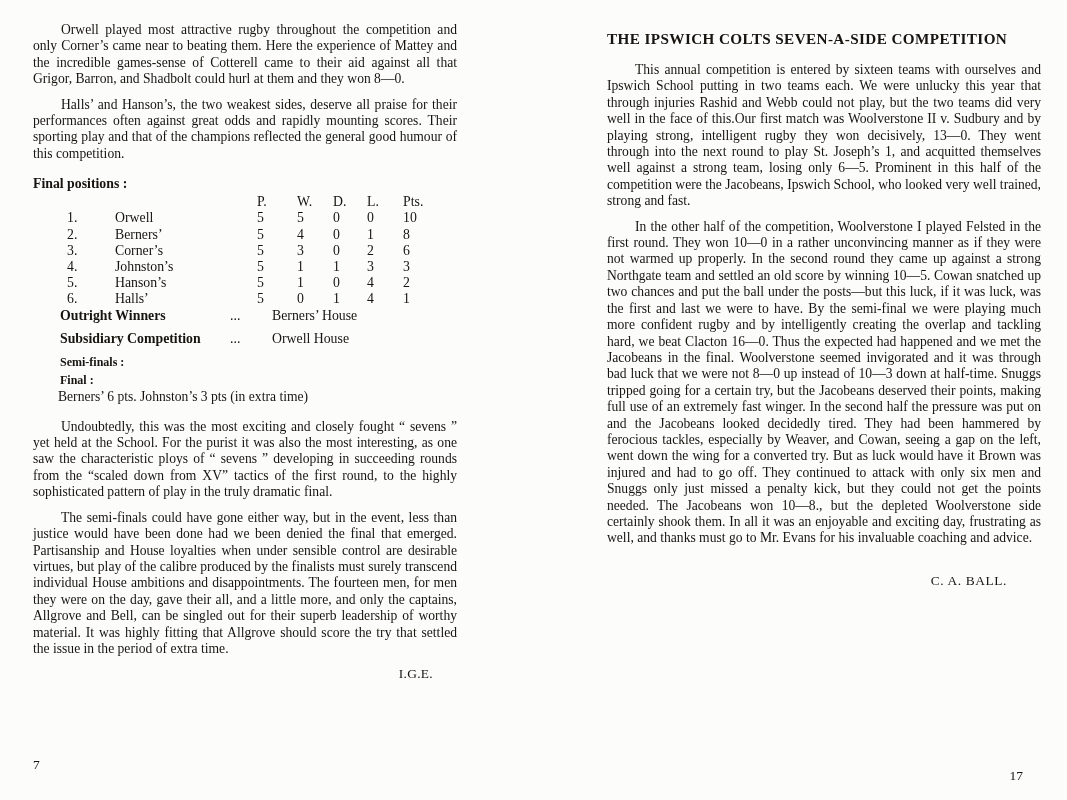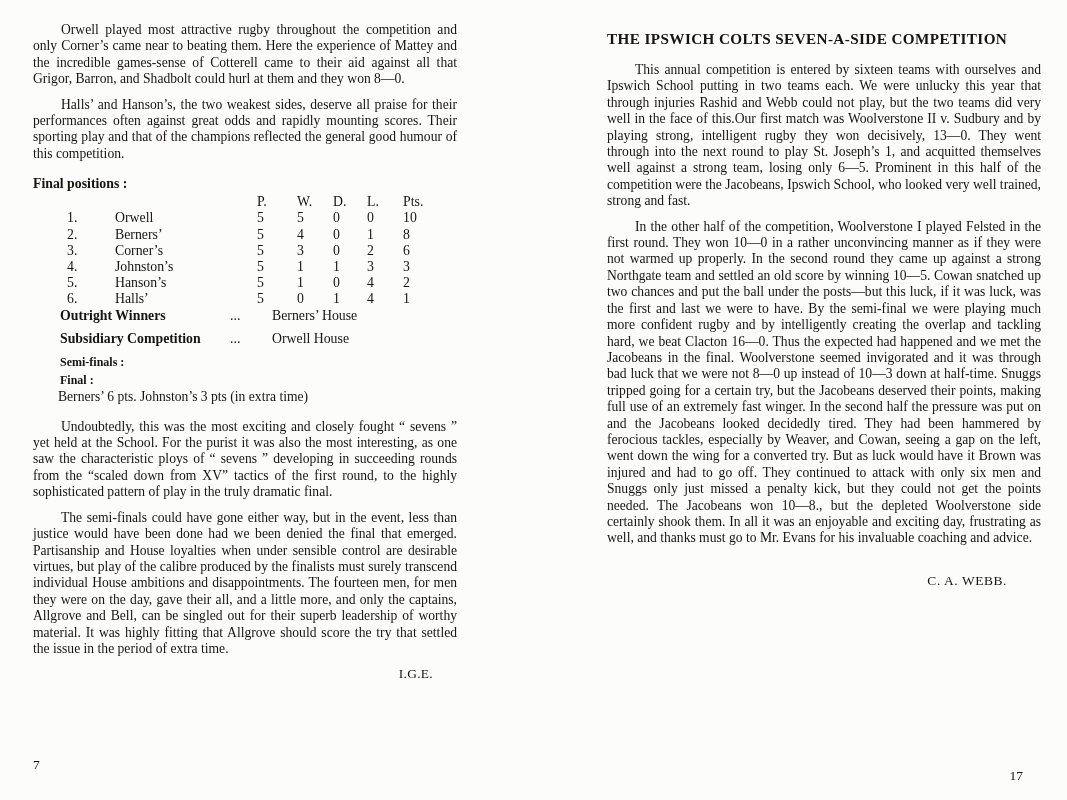--- a/index.html
+++ b/index.html
@@ -190,18 +190,18 @@
     <div class="page-number pn-left">7</div>
   </div>
 
   <div class="page page-right">
 
     <h2 class="section-head main-head">THE IPSWICH COLTS SEVEN-A-SIDE COMPETITION</h2>
 
     <p class="body-text indent">This annual competition is entered by sixteen teams with ourselves and Ipswich School putting in two teams each. We were unlucky this year that through injuries Rashid and Webb could not play, but the two teams did very well in the face of this.Our first match was Woolverstone II v. Sudbury and by playing strong, intelligent rugby they won decisively, 13—0.  They went through into the next round to play St. Joseph’s 1, and acquitted themselves well against a strong team, losing only 6—5. Prominent in this half of the competition were the Jacobeans, Ipswich School, who looked very well trained, strong and fast.</p>
     <p class="body-text indent">In the other half of the competition, Woolverstone I played Felsted in the first round. They won 10—0 in a rather unconvincing manner as if they were not warmed up properly. In the second round they came up against a strong Northgate team and settled an old score by winning 10—5. Cowan snatched up two chances and put the ball under the posts—but this luck, if it was luck, was the first and last we were to have. By the semi-final we were playing much more confident rugby and by intelligently creating the overlap and tackling hard, we beat Clacton 16—0.  Thus the expected had happened and we met the Jacobeans in the final. Woolverstone seemed invigorated and it was through bad luck that we were not 8—0 up instead of 10—3 down at half-time. Snuggs tripped going for a certain try, but the Jacobeans deserved their points, making full use of an extremely fast winger. In the second half the pressure was put on and the Jacobeans looked decidedly tired.  They had been hammered by ferocious tackles, especially by Weaver, and Cowan, seeing a gap on the left, went down the wing for a converted try. But as luck would have it Brown was injured and had to go off. They continued to attack with only six men and Snuggs only just missed a penalty kick, but they could not get the points needed. The Jacobeans won 10—8., but the depleted Woolverstone side certainly shook them.  In all it was an enjoyable and exciting day, frustrating as well, and thanks must go to Mr. Evans for his invaluable coaching and advice.</p>
 
-    <div class="sig sig-webb">C. A. WEBB.</div>
+    <div class="sig sig-webb">C. A. BALL.</div>
 
     <div class="page-number pn-right">17</div>
   </div>
 
 </div>
 
 </body></html>

